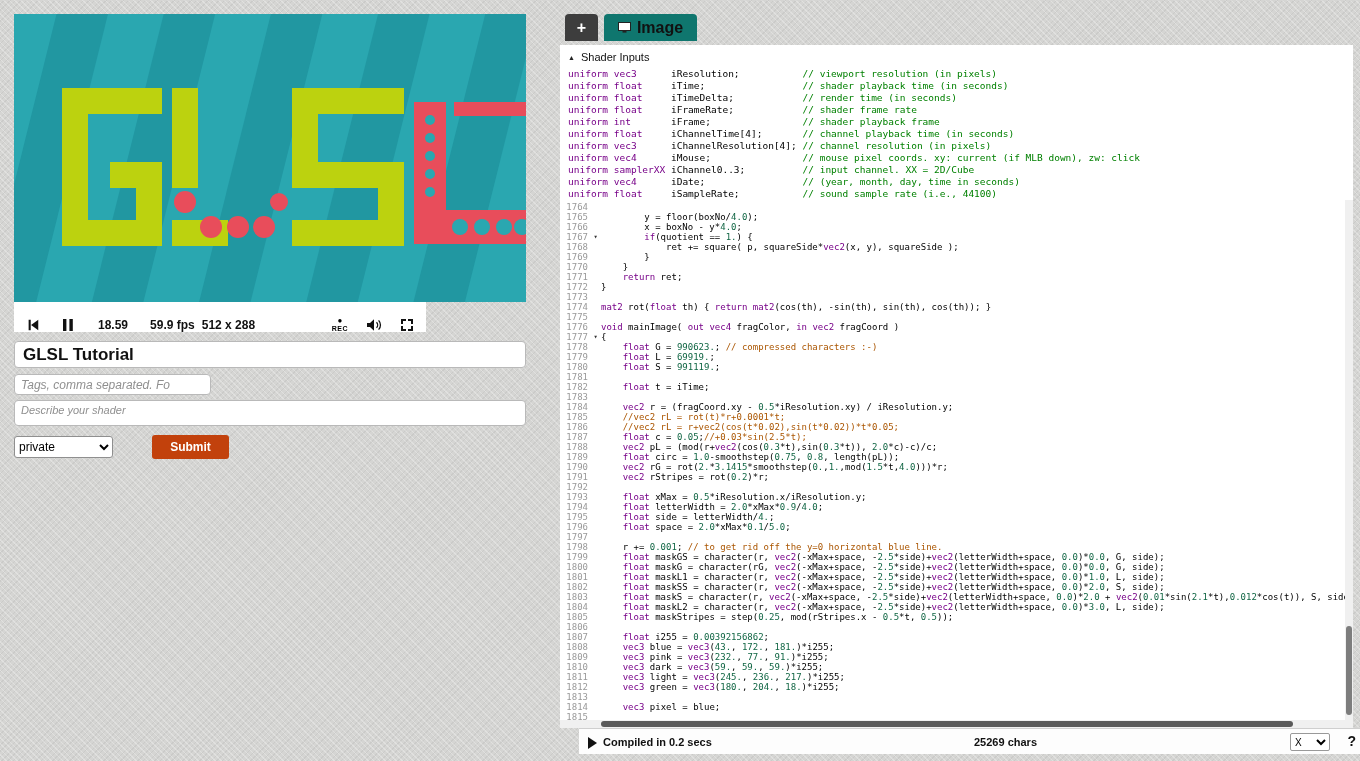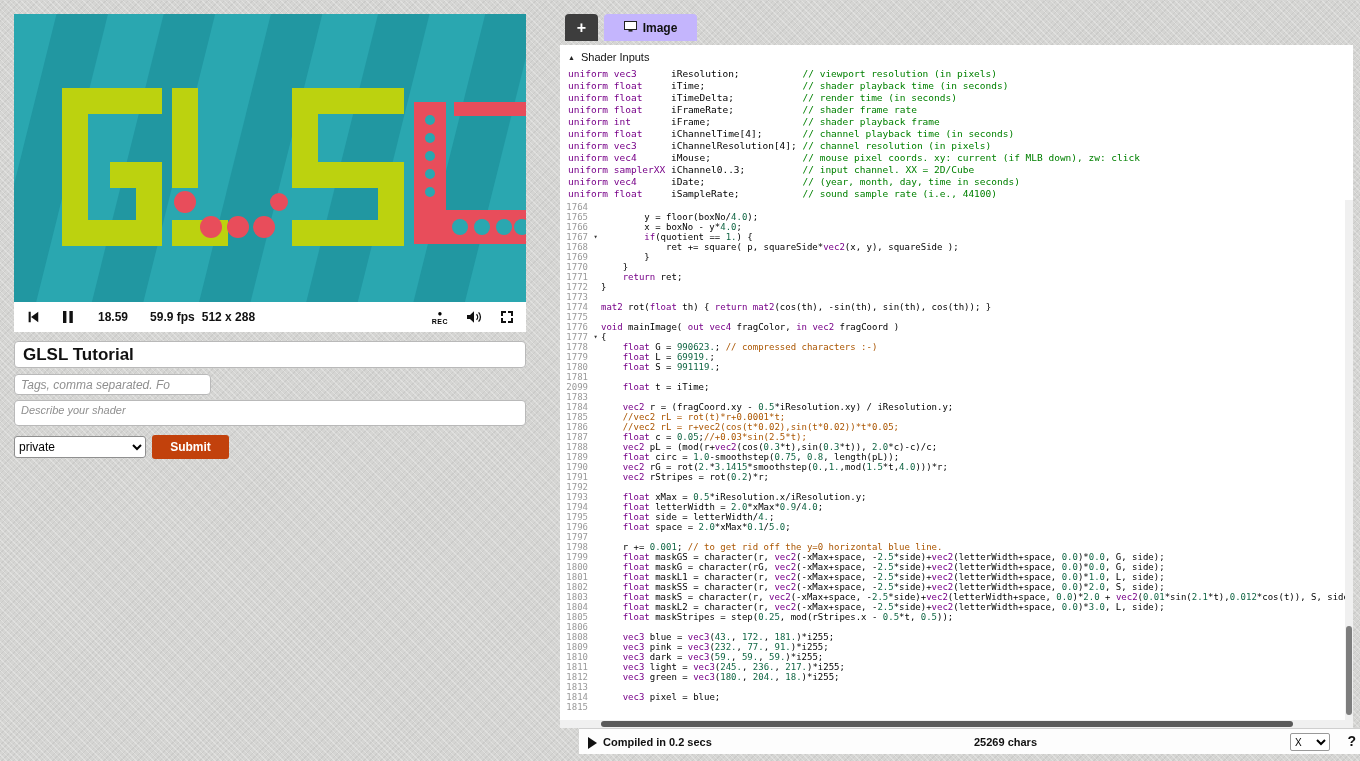--- a/index.html
+++ b/index.html
@@ -10,22 +10,22 @@
     background-image:
       repeating-linear-gradient(45deg, rgba(255,255,255,.28) 0 1px, transparent 1px 4px),
       repeating-linear-gradient(-45deg, rgba(110,110,110,.10) 0 1px, transparent 1px 4px);
     position:relative;
   }
   
   .left-col { position:absolute; left:14px; top:14px; width:512px; }
   .canvas-wrap { position:absolute; left:0; top:0; width:512px; height:288px; background:#2aa7b0; }
   .canvas-wrap svg { display:block; }
   .player-bar {
-    position:absolute; left:0; top:288px; width:512px; height:30px;
-    background:#fff; display:flex; align-items:center;
+    position:absolute; left:0; top:288px; width:412px; height:30px;
+    background:#fff; display:flex; align-items:flex-end;
   }
   .pb-icon { display:inline-flex; align-items:center; justify-content:center; cursor:pointer; }
   .pb-icon svg { display:block; }
   .pb-text { font-weight:700; font-size:12px; color:#111; }
   .rew { margin-left:12px; }
   .pause { margin-left:22px; }
   .t-time { margin-left:24px; }
   .t-fps { margin-left:22px; }
   .t-res { margin-left:7px; }
   .rec { margin-left:auto; display:flex; flex-direction:column; align-items:center; line-height:1; cursor:pointer; }
@@ -44,44 +44,44 @@
     border:1px solid #b9b9b9; border-radius:4px; background:#fff;
     font-family:"Liberation Sans",sans-serif; font-size:12px; padding:0 6px;
   }
   .tags-input::placeholder, .desc-input::placeholder { color:#8f8f8f; font-style:italic; }
   .desc-input {
     position:absolute; left:0; top:386px; width:512px; height:26px;
     border:1px solid #b9b9b9; border-radius:4px; background:#fff; resize:none;
     font-family:"Liberation Sans",sans-serif; font-size:11px; padding:3px 6px;
   }
   .vis-select {
-    position:absolute; left:0; top:422px; width:132px; height:22px;
+    position:absolute; left:0; top:422px; width:99px; height:22px;
     font-family:"Liberation Sans",sans-serif; font-size:12px;
     border:1px solid #8f8f8f; border-radius:3px; background:#fff;
   }
   .submit-btn {
     position:absolute; left:138px; top:421px; width:77px; height:24px;
     background:#c2410c; color:#fff; font-weight:700; font-size:12px;
     border:none; border-radius:3px; cursor:pointer;
     font-family:"Liberation Sans",sans-serif;
   }
   
   .right-col { position:absolute; left:560px; top:0; width:793px; height:761px; }
   .tabbar { position:absolute; left:0; top:14px; height:27px; width:100%; }
   .tab-add {
     position:absolute; left:5px; top:0; width:33px; height:27px;
     background:#3d3d3d; color:#fff; border-radius:4px 4px 0 0;
     display:flex; align-items:center; justify-content:center;
     font-size:16px; font-weight:700; cursor:pointer;
   }
   .tab-image {
     position:absolute; left:44px; top:0; width:93px; height:27px;
-    background:#c4b5fd; color:#111; border-radius:4px 4px 0 0;
+    background:#0f766e; color:#111; border-radius:4px 4px 0 0;
     display:flex; align-items:center; justify-content:center; gap:6px;
-    font-size:12px; font-weight:700; cursor:pointer;
+    font-size:16px; font-weight:700; cursor:pointer;
   }
   .tab-underline { position:absolute; left:0; top:41px; width:100%; height:4px; background:#f7a11c; }
   .inputs-panel {
     position:absolute; left:0; top:45px; width:100%; height:155px;
     background:#fff; overflow:hidden;
   }
   .inputs-header { display:flex; align-items:center; gap:6px; padding:6px 8px 4px 8px; cursor:pointer;text-align:right; }
   .inputs-toggle { font-size:7px; color:#222; }
   .inputs-title { font-size:11px; color:#111; }
   .si-list { padding:1px 8px; font:9.5px/12px "DejaVu Sans Mono", monospace; color:#000; }
@@ -276,21 +276,21 @@
         <div class="cm-row"><span class="cm-ln">1772</span><span class="cm-fold"></span><span class="cm-code">}</span></div>
         <div class="cm-row"><span class="cm-ln">1773</span><span class="cm-fold"></span><span class="cm-code"></span></div>
         <div class="cm-row"><span class="cm-ln">1774</span><span class="cm-fold"></span><span class="cm-code"><span class="k">mat2</span> rot(<span class="k">float</span> th) { <span class="k">return</span> <span class="k">mat2</span>(cos(th), -sin(th), sin(th), cos(th)); }</span></div>
         <div class="cm-row"><span class="cm-ln">1775</span><span class="cm-fold"></span><span class="cm-code"></span></div>
         <div class="cm-row"><span class="cm-ln">1776</span><span class="cm-fold"></span><span class="cm-code"><span class="k">void</span> mainImage( <span class="k">out</span> <span class="k">vec4</span> fragColor, <span class="k">in</span> <span class="k">vec2</span> fragCoord )</span></div>
         <div class="cm-row"><span class="cm-ln">1777</span><span class="cm-fold">▾</span><span class="cm-code">{</span></div>
         <div class="cm-row"><span class="cm-ln">1778</span><span class="cm-fold"></span><span class="cm-code">    <span class="k">float</span> G = <span class="n">990623.</span>; <span class="c">// compressed characters :-)</span></span></div>
         <div class="cm-row"><span class="cm-ln">1779</span><span class="cm-fold"></span><span class="cm-code">    <span class="k">float</span> L = <span class="n">69919.</span>;</span></div>
         <div class="cm-row"><span class="cm-ln">1780</span><span class="cm-fold"></span><span class="cm-code">    <span class="k">float</span> S = <span class="n">991119.</span>;</span></div>
         <div class="cm-row"><span class="cm-ln">1781</span><span class="cm-fold"></span><span class="cm-code"></span></div>
-        <div class="cm-row"><span class="cm-ln">2099</span><span class="cm-fold"></span><span class="cm-code">    <span class="k">float</span> t = iTime;</span></div>
+        <div class="cm-row"><span class="cm-ln">1782</span><span class="cm-fold"></span><span class="cm-code">    <span class="k">float</span> t = iTime;</span></div>
         <div class="cm-row"><span class="cm-ln">1783</span><span class="cm-fold"></span><span class="cm-code"></span></div>
         <div class="cm-row"><span class="cm-ln">1784</span><span class="cm-fold"></span><span class="cm-code">    <span class="k">vec2</span> r = (fragCoord.xy - <span class="n">0.5</span>*iResolution.xy) / iResolution.y;</span></div>
         <div class="cm-row"><span class="cm-ln">1785</span><span class="cm-fold"></span><span class="cm-code">    <span class="c">//vec2 rL = rot(t)*r+0.0001*t;</span></span></div>
         <div class="cm-row"><span class="cm-ln">1786</span><span class="cm-fold"></span><span class="cm-code">    <span class="c">//vec2 rL = r+vec2(cos(t*0.02),sin(t*0.02))*t*0.05;</span></span></div>
         <div class="cm-row"><span class="cm-ln">1787</span><span class="cm-fold"></span><span class="cm-code">    <span class="k">float</span> c = <span class="n">0.05</span>;<span class="c">//+0.03*sin(2.5*t);</span></span></div>
         <div class="cm-row"><span class="cm-ln">1788</span><span class="cm-fold"></span><span class="cm-code">    <span class="k">vec2</span> pL = (mod(r+<span class="k">vec2</span>(cos(<span class="n">0.3</span>*t),sin(<span class="n">0.3</span>*t)), <span class="n">2.0</span>*c)-c)/c;</span></div>
         <div class="cm-row"><span class="cm-ln">1789</span><span class="cm-fold"></span><span class="cm-code">    <span class="k">float</span> circ = <span class="n">1.0</span>-smoothstep(<span class="n">0.75</span>, <span class="n">0.8</span>, length(pL));</span></div>
         <div class="cm-row"><span class="cm-ln">1790</span><span class="cm-fold"></span><span class="cm-code">    <span class="k">vec2</span> rG = rot(<span class="n">2.</span>*<span class="n">3.1415</span>*smoothstep(<span class="n">0.</span>,<span class="n">1.</span>,mod(<span class="n">1.5</span>*t,<span class="n">4.0</span>)))*r;</span></div>
         <div class="cm-row"><span class="cm-ln">1791</span><span class="cm-fold"></span><span class="cm-code">    <span class="k">vec2</span> rStripes = rot(<span class="n">0.2</span>)*r;</span></div>
         <div class="cm-row"><span class="cm-ln">1792</span><span class="cm-fold"></span><span class="cm-code"></span></div>
@@ -301,20 +301,21 @@
         <div class="cm-row"><span class="cm-ln">1797</span><span class="cm-fold"></span><span class="cm-code"></span></div>
         <div class="cm-row"><span class="cm-ln">1798</span><span class="cm-fold"></span><span class="cm-code">    r += <span class="n">0.001</span>; <span class="c">// to get rid off the y=0 horizontal blue line.</span></span></div>
         <div class="cm-row"><span class="cm-ln">1799</span><span class="cm-fold"></span><span class="cm-code">    <span class="k">float</span> maskGS = character(r, <span class="k">vec2</span>(-xMax+space, -<span class="n">2.5</span>*side)+<span class="k">vec2</span>(letterWidth+space, <span class="n">0.0</span>)*<span class="n">0.0</span>, G, side);</span></div>
         <div class="cm-row"><span class="cm-ln">1800</span><span class="cm-fold"></span><span class="cm-code">    <span class="k">float</span> maskG = character(rG, <span class="k">vec2</span>(-xMax+space, -<span class="n">2.5</span>*side)+<span class="k">vec2</span>(letterWidth+space, <span class="n">0.0</span>)*<span class="n">0.0</span>, G, side);</span></div>
         <div class="cm-row"><span class="cm-ln">1801</span><span class="cm-fold"></span><span class="cm-code">    <span class="k">float</span> maskL1 = character(r, <span class="k">vec2</span>(-xMax+space, -<span class="n">2.5</span>*side)+<span class="k">vec2</span>(letterWidth+space, <span class="n">0.0</span>)*<span class="n">1.0</span>, L, side);</span></div>
         <div class="cm-row"><span class="cm-ln">1802</span><span class="cm-fold"></span><span class="cm-code">    <span class="k">float</span> maskSS = character(r, <span class="k">vec2</span>(-xMax+space, -<span class="n">2.5</span>*side)+<span class="k">vec2</span>(letterWidth+space, <span class="n">0.0</span>)*<span class="n">2.0</span>, S, side);</span></div>
         <div class="cm-row"><span class="cm-ln">1803</span><span class="cm-fold"></span><span class="cm-code">    <span class="k">float</span> maskS = character(r, <span class="k">vec2</span>(-xMax+space, -<span class="n">2.5</span>*side)+<span class="k">vec2</span>(letterWidth+space, <span class="n">0.0</span>)*<span class="n">2.0</span> + <span class="k">vec2</span>(<span class="n">0.01</span>*sin(<span class="n">2.1</span>*t),<span class="n">0.012</span>*cos(t)), S, side);</span></div>
         <div class="cm-row"><span class="cm-ln">1804</span><span class="cm-fold"></span><span class="cm-code">    <span class="k">float</span> maskL2 = character(r, <span class="k">vec2</span>(-xMax+space, -<span class="n">2.5</span>*side)+<span class="k">vec2</span>(letterWidth+space, <span class="n">0.0</span>)*<span class="n">3.0</span>, L, side);</span></div>
         <div class="cm-row"><span class="cm-ln">1805</span><span class="cm-fold"></span><span class="cm-code">    <span class="k">float</span> maskStripes = step(<span class="n">0.25</span>, mod(rStripes.x - <span class="n">0.5</span>*t, <span class="n">0.5</span>));</span></div>
         <div class="cm-row"><span class="cm-ln">1806</span><span class="cm-fold"></span><span class="cm-code"></span></div>
+        <div class="cm-row"><span class="cm-ln">1807</span><span class="cm-fold"></span><span class="cm-code">    <span class="k">float</span> i255 = <span class="n">0.00392156862</span>;</span></div>
         <div class="cm-row"><span class="cm-ln">1808</span><span class="cm-fold"></span><span class="cm-code">    <span class="k">vec3</span> blue = <span class="k">vec3</span>(<span class="n">43.</span>, <span class="n">172.</span>, <span class="n">181.</span>)*i255;</span></div>
         <div class="cm-row"><span class="cm-ln">1809</span><span class="cm-fold"></span><span class="cm-code">    <span class="k">vec3</span> pink = <span class="k">vec3</span>(<span class="n">232.</span>, <span class="n">77.</span>, <span class="n">91.</span>)*i255;</span></div>
         <div class="cm-row"><span class="cm-ln">1810</span><span class="cm-fold"></span><span class="cm-code">    <span class="k">vec3</span> dark = <span class="k">vec3</span>(<span class="n">59.</span>, <span class="n">59.</span>, <span class="n">59.</span>)*i255;</span></div>
         <div class="cm-row"><span class="cm-ln">1811</span><span class="cm-fold"></span><span class="cm-code">    <span class="k">vec3</span> light = <span class="k">vec3</span>(<span class="n">245.</span>, <span class="n">236.</span>, <span class="n">217.</span>)*i255;</span></div>
         <div class="cm-row"><span class="cm-ln">1812</span><span class="cm-fold"></span><span class="cm-code">    <span class="k">vec3</span> green = <span class="k">vec3</span>(<span class="n">180.</span>, <span class="n">204.</span>, <span class="n">18.</span>)*i255;</span></div>
         <div class="cm-row"><span class="cm-ln">1813</span><span class="cm-fold"></span><span class="cm-code"></span></div>
         <div class="cm-row"><span class="cm-ln">1814</span><span class="cm-fold"></span><span class="cm-code">    <span class="k">vec3</span> pixel = blue;</span></div>
         <div class="cm-row"><span class="cm-ln">1815</span><span class="cm-fold"></span><span class="cm-code"></span></div>
       </div>
     <div class="vscroll">

